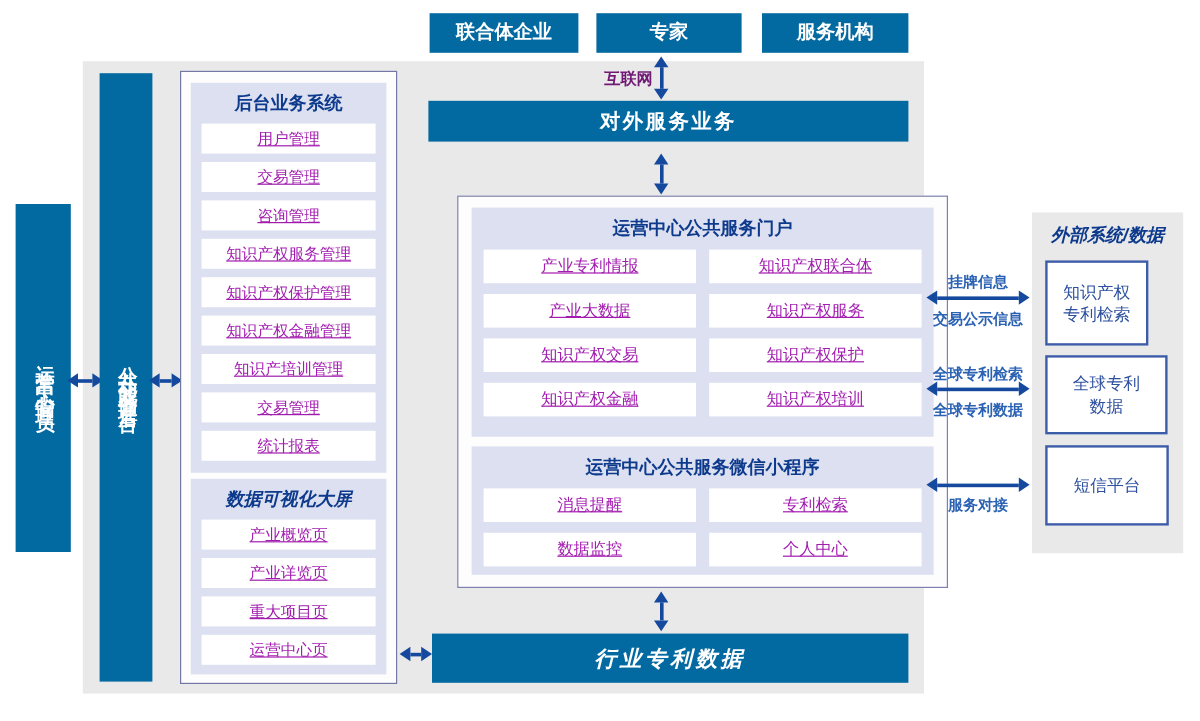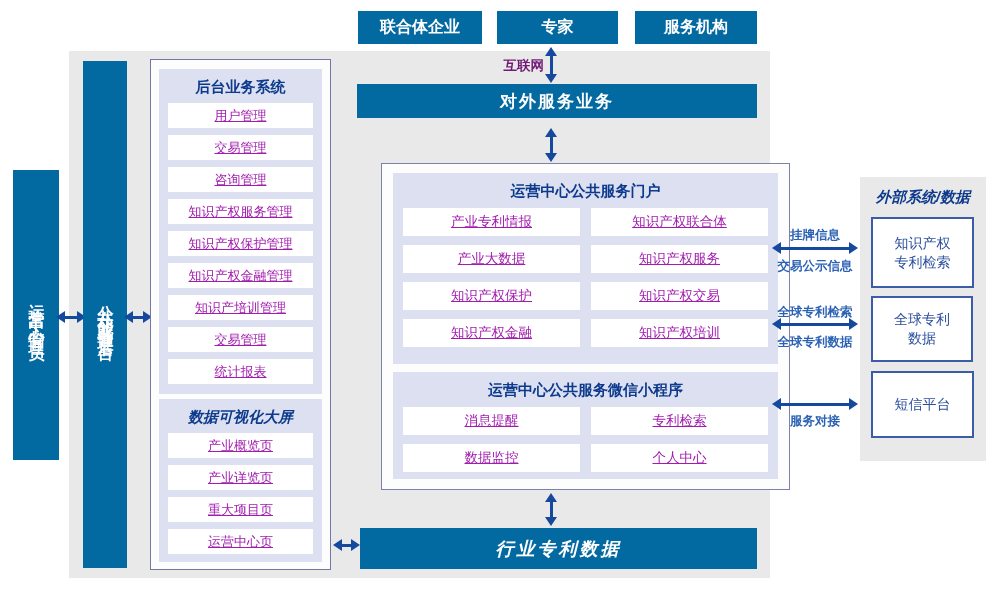--- a/index.html
+++ b/index.html
@@ -89,22 +89,22 @@
   </div>
 
   <div class="abs panel-outer" style="left:353px;top:163px;width:409px;height:327px;border-color:#7c81ad;margin-left:28px;">
     <div class="abs panel-lav" style="left:11px;top:9px;width:385px;height:191px;">
       <div class="ptitle">运营中心公共服务门户</div>
       <div class="grid2">
         <div class="item">产业专利情报</div>
         <div class="item">知识产权联合体</div>
         <div class="item">产业大数据</div>
         <div class="item">知识产权服务</div>
+        <div class="item">知识产权交易</div>
         <div class="item">知识产权保护</div>
-        <div class="item">知识产权交易</div>
         <div class="item">知识产权金融</div>
         <div class="item">知识产权培训</div>
       </div>
     </div>
     <div class="abs panel-lav" style="left:11px;top:208px;width:385px;height:107px;">
       <div class="ptitle">运营中心公共服务微信小程序</div>
       <div class="grid2">
         <div class="item">消息提醒</div>
         <div class="item">专利检索</div>
         <div class="item">数据监控</div>
@@ -115,21 +115,21 @@
 
   <div class="av" style="left:550px;top:502px;height:15px;"></div>
   <div class="ah" style="left:342px;top:544px;width:9px;"></div>
 
   <div class="abs bluebox" style="left:360px;top:528px;width:397px;height:41px;font-size:18px;letter-spacing:3px;">
       <span style="font-style:italic;">行业专利数据</span>
     </div>
 
   <div class="abs backdrop" style="left:860px;top:177px;width:126px;height:284px;">
     <div class="ptitle" style="padding-top:10px;font-style:italic;">外部系统/数据</div>
-    <div class="abs extbox" style="left:11px;top:40px;width:103px;height:71px;">
+    <div class="abs extbox" style="left:11px;top:40px;width:86px;height:71px;">
       <span>知识产权</span>
       <span>专利检索</span>
     </div>
     <div class="abs extbox" style="left:11px;top:119px;width:102px;height:66px;">
       <span>全球专利</span>
       <span>数据</span>
     </div>
     <div class="abs extbox" style="left:11px;top:194px;width:103px;height:67px;">
       <span>短信平台</span>
     </div>

